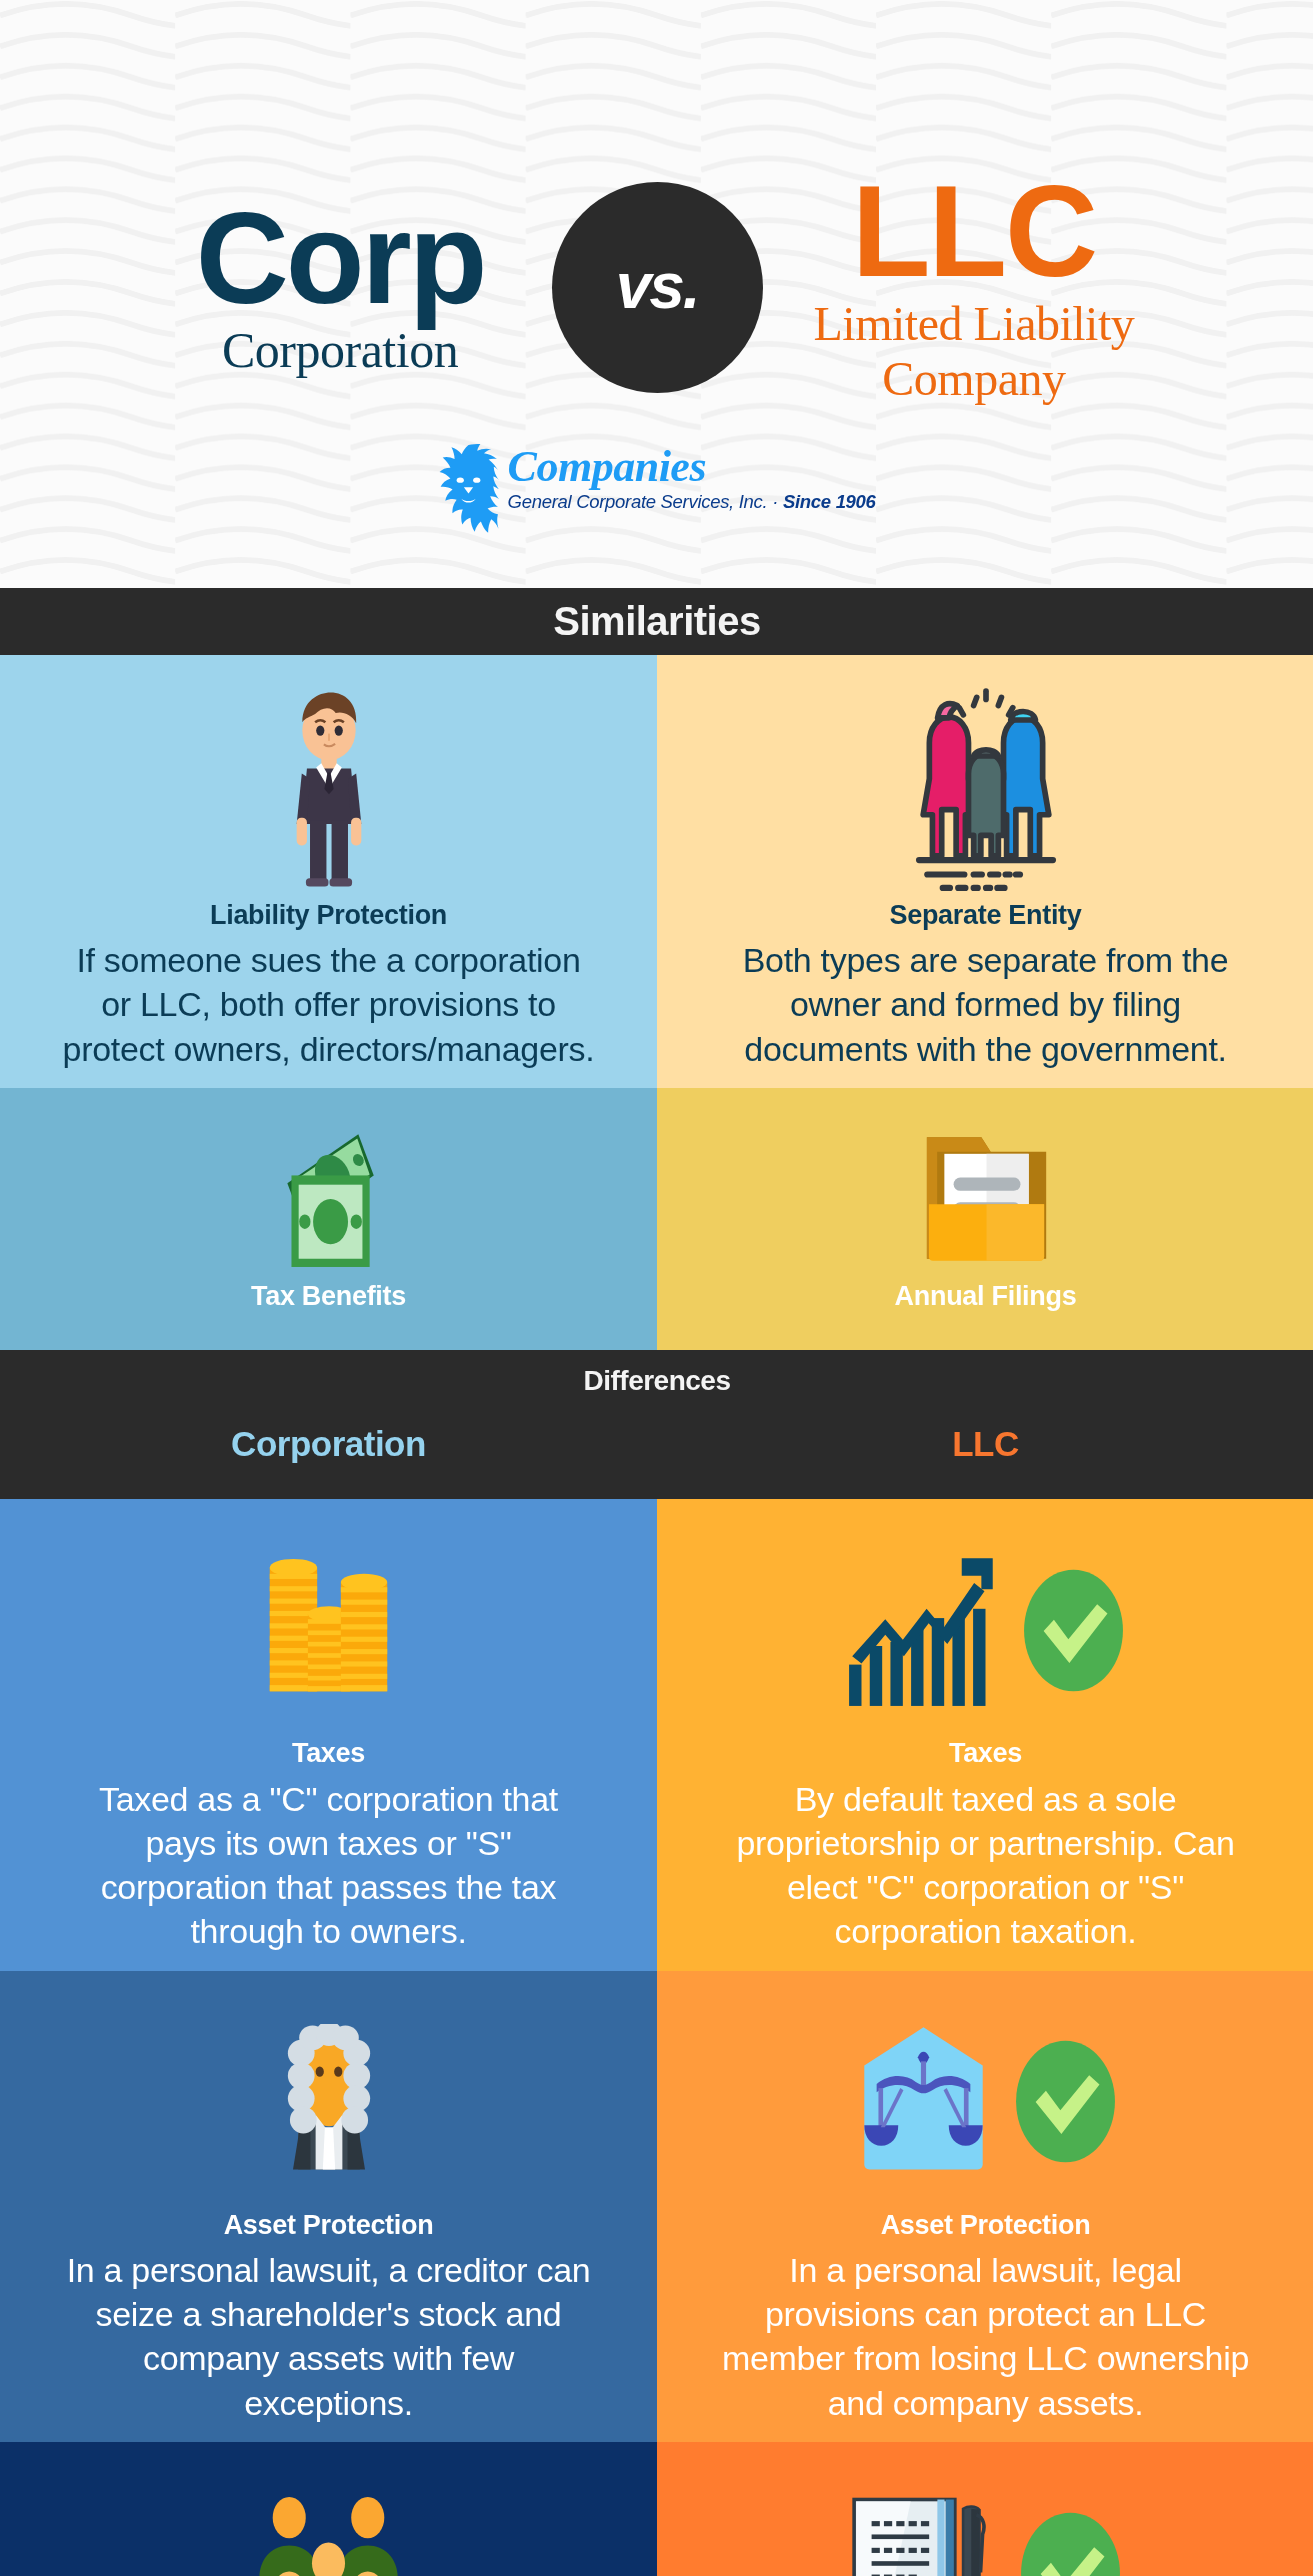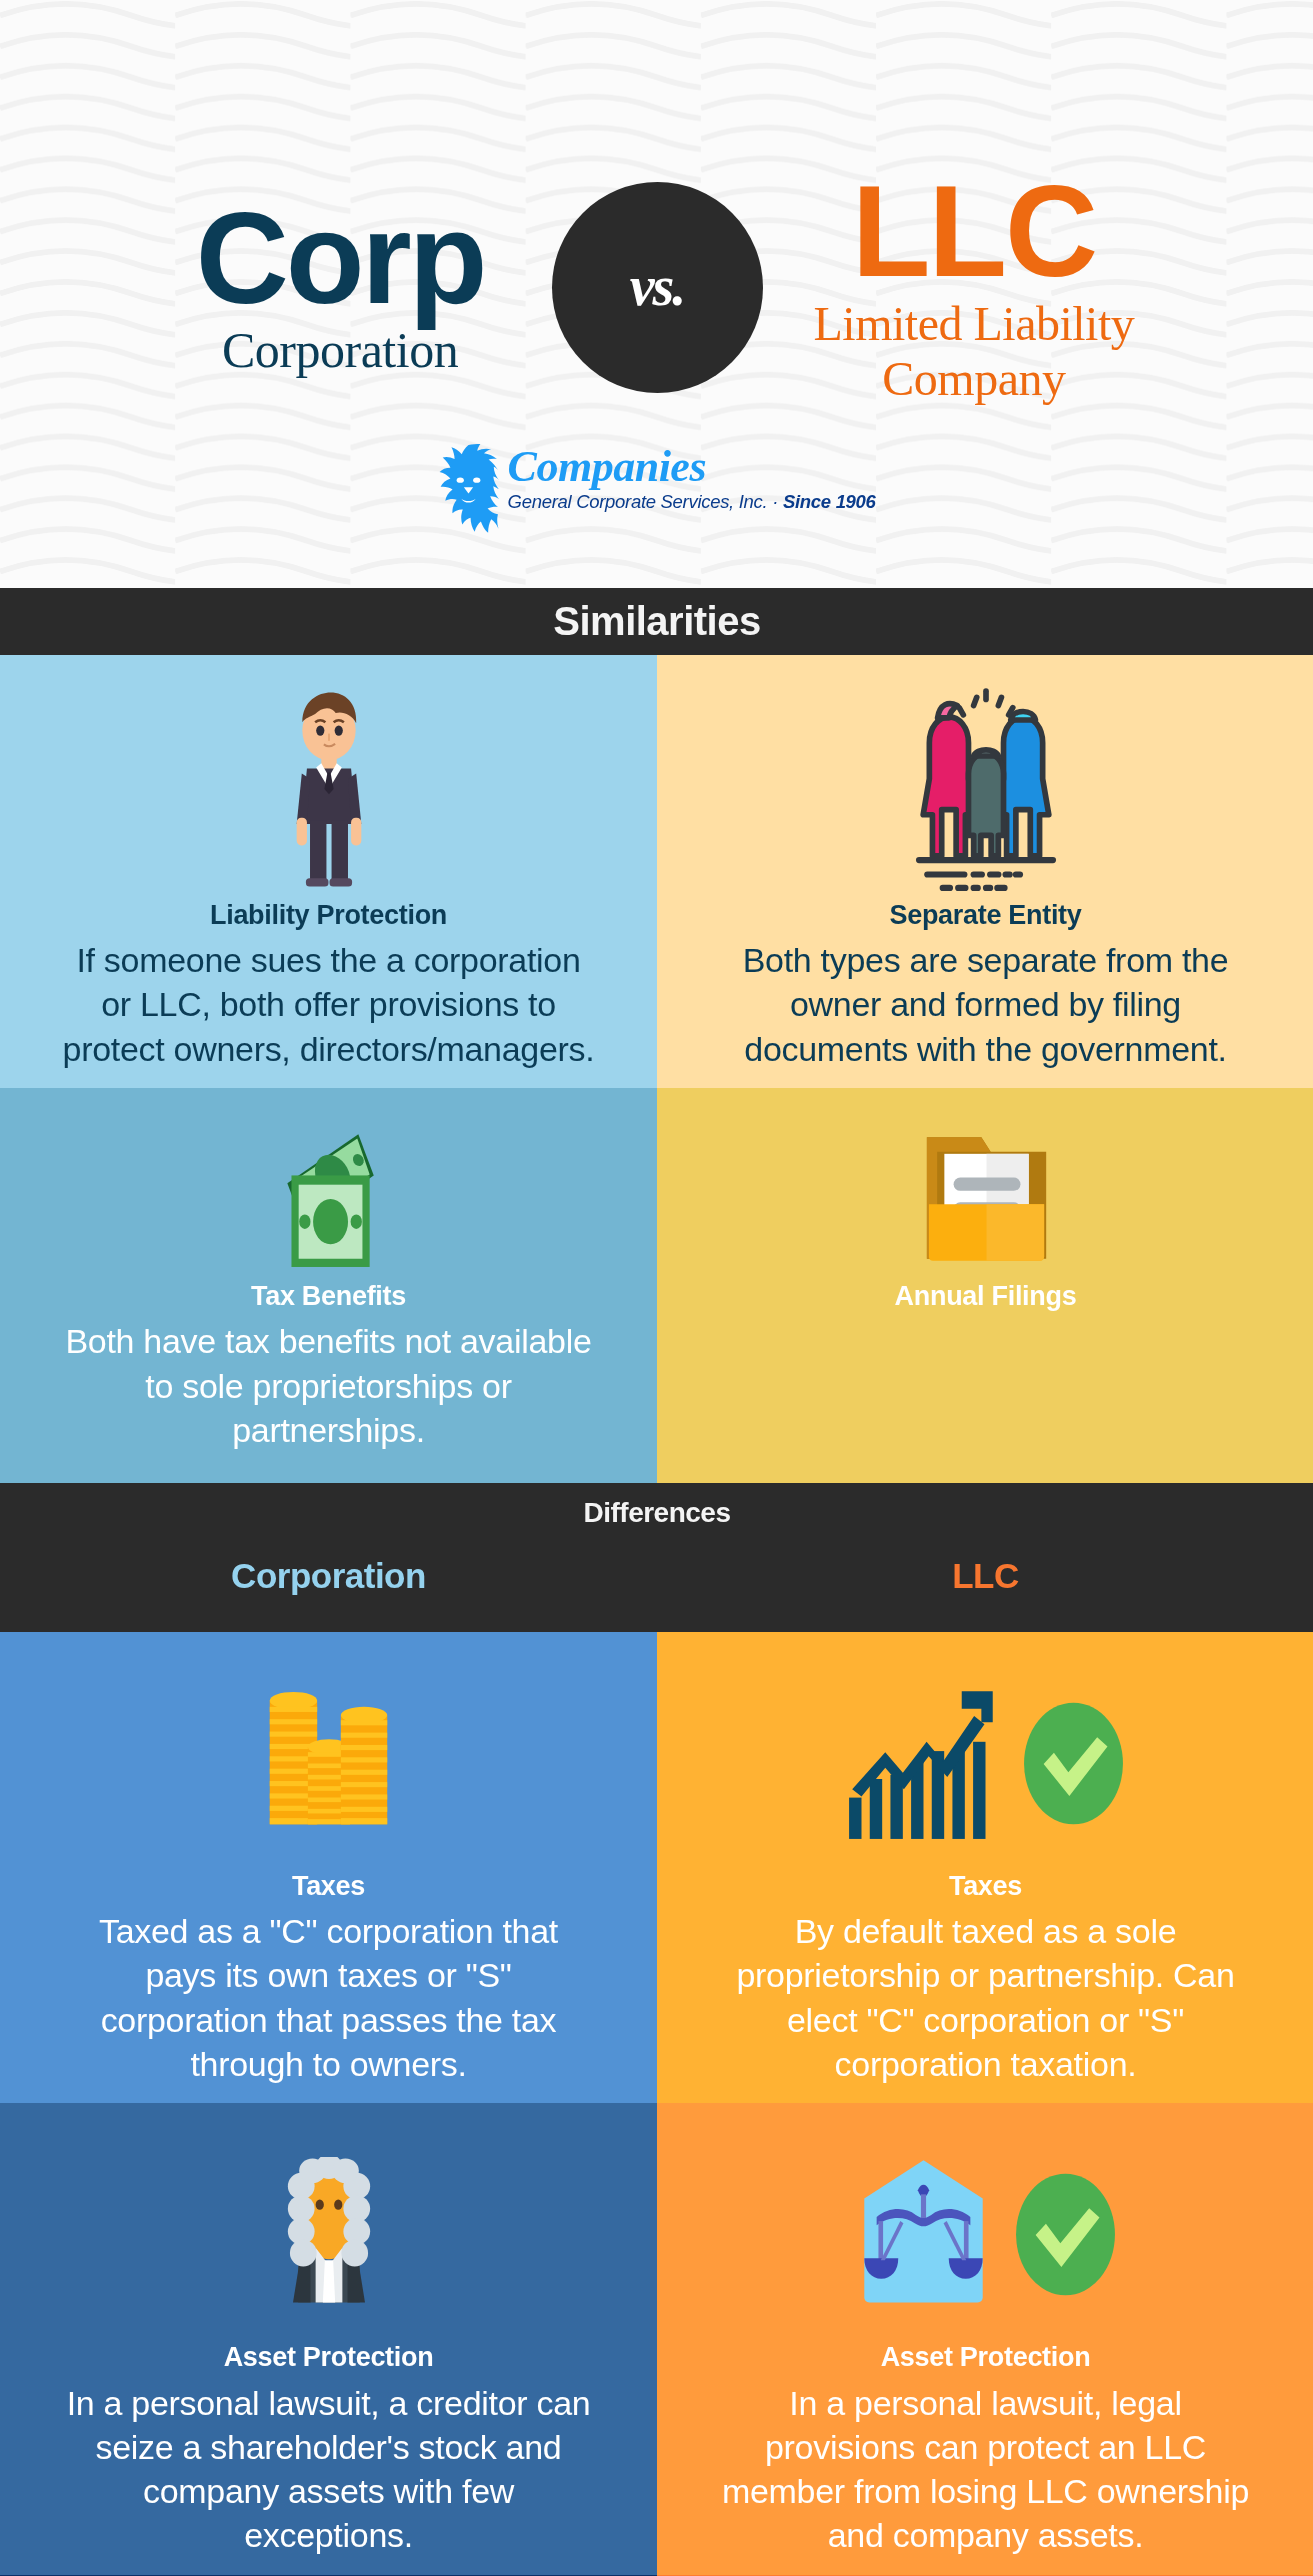--- a/index.html
+++ b/index.html
@@ -69,25 +69,24 @@
     border-radius:50%;
     background:#2B2B2B;
     display:flex; align-items:center; justify-content:center;
     flex:0 0 auto;
     margin:0 -20.6px;
     position:relative; z-index:5;
   }
   .vs-text {
     color:#fff;
     font-weight:bold;
-    font-size:56px;
+    font-size:64px;
     font-style:italic;
     letter-spacing:-2.1px;
     transform:translateY(-2.1px);
-    font-family:Liberation Serif, serif;
   }
 
   
   .logo-wrap {
     position:absolute; left:0; right:0; top:443px;
     display:flex; justify-content:center;
   }
   .logo {
     display:flex; align-items:flex-start; gap:8.2px;
   }
@@ -329,21 +328,20 @@
         <ellipse cx="158" cy="100" rx="32" ry="42" transform="rotate(-28 158 100)" fill="#2E8A46"></ellipse>
         <ellipse cx="208" cy="70" rx="10" ry="12" transform="rotate(-28 208 70)" fill="#2E8A46"></ellipse>
         <rect x="78" y="100" width="152" height="178" fill="#3A9B46"></rect>
         <rect x="92" y="118" width="124" height="144" fill="#BDE8C1"></rect>
         <ellipse cx="154" cy="190" rx="34" ry="44" fill="#3A9B46"></ellipse>
         <ellipse cx="104" cy="190" rx="11" ry="14" fill="#3A9B46"></ellipse>
         <ellipse cx="204" cy="190" rx="11" ry="14" fill="#3A9B46"></ellipse>
       </svg>
     </div>
     <div class="cell-title">Tax Benefits</div>
-    <div class="cell-body">Both have tax benefits not available to sole proprietorships or partnerships.</div>
   </div>
 
   <div class="cell sim-r2-r">
     <div class="cell-icon">
       <svg width="155" height="144" viewBox="0 0 300 280">
         <path d="M36 26 L142 26 L160 54 L268 54 L268 262 L36 262 Z" fill="#B07A10"></path>
         <path d="M36 26 L142 26 L160 54 L56 54 L56 262 L36 262 Z" fill="#C98A17"></path>
         <rect x="70" y="58" width="164" height="180" fill="#ffffff"></rect>
         <rect x="152" y="58" width="82" height="180" fill="#EEEEEE"></rect>
         <rect x="88" y="104" width="130" height="26" rx="13" fill="#AEB5BA"></rect>

